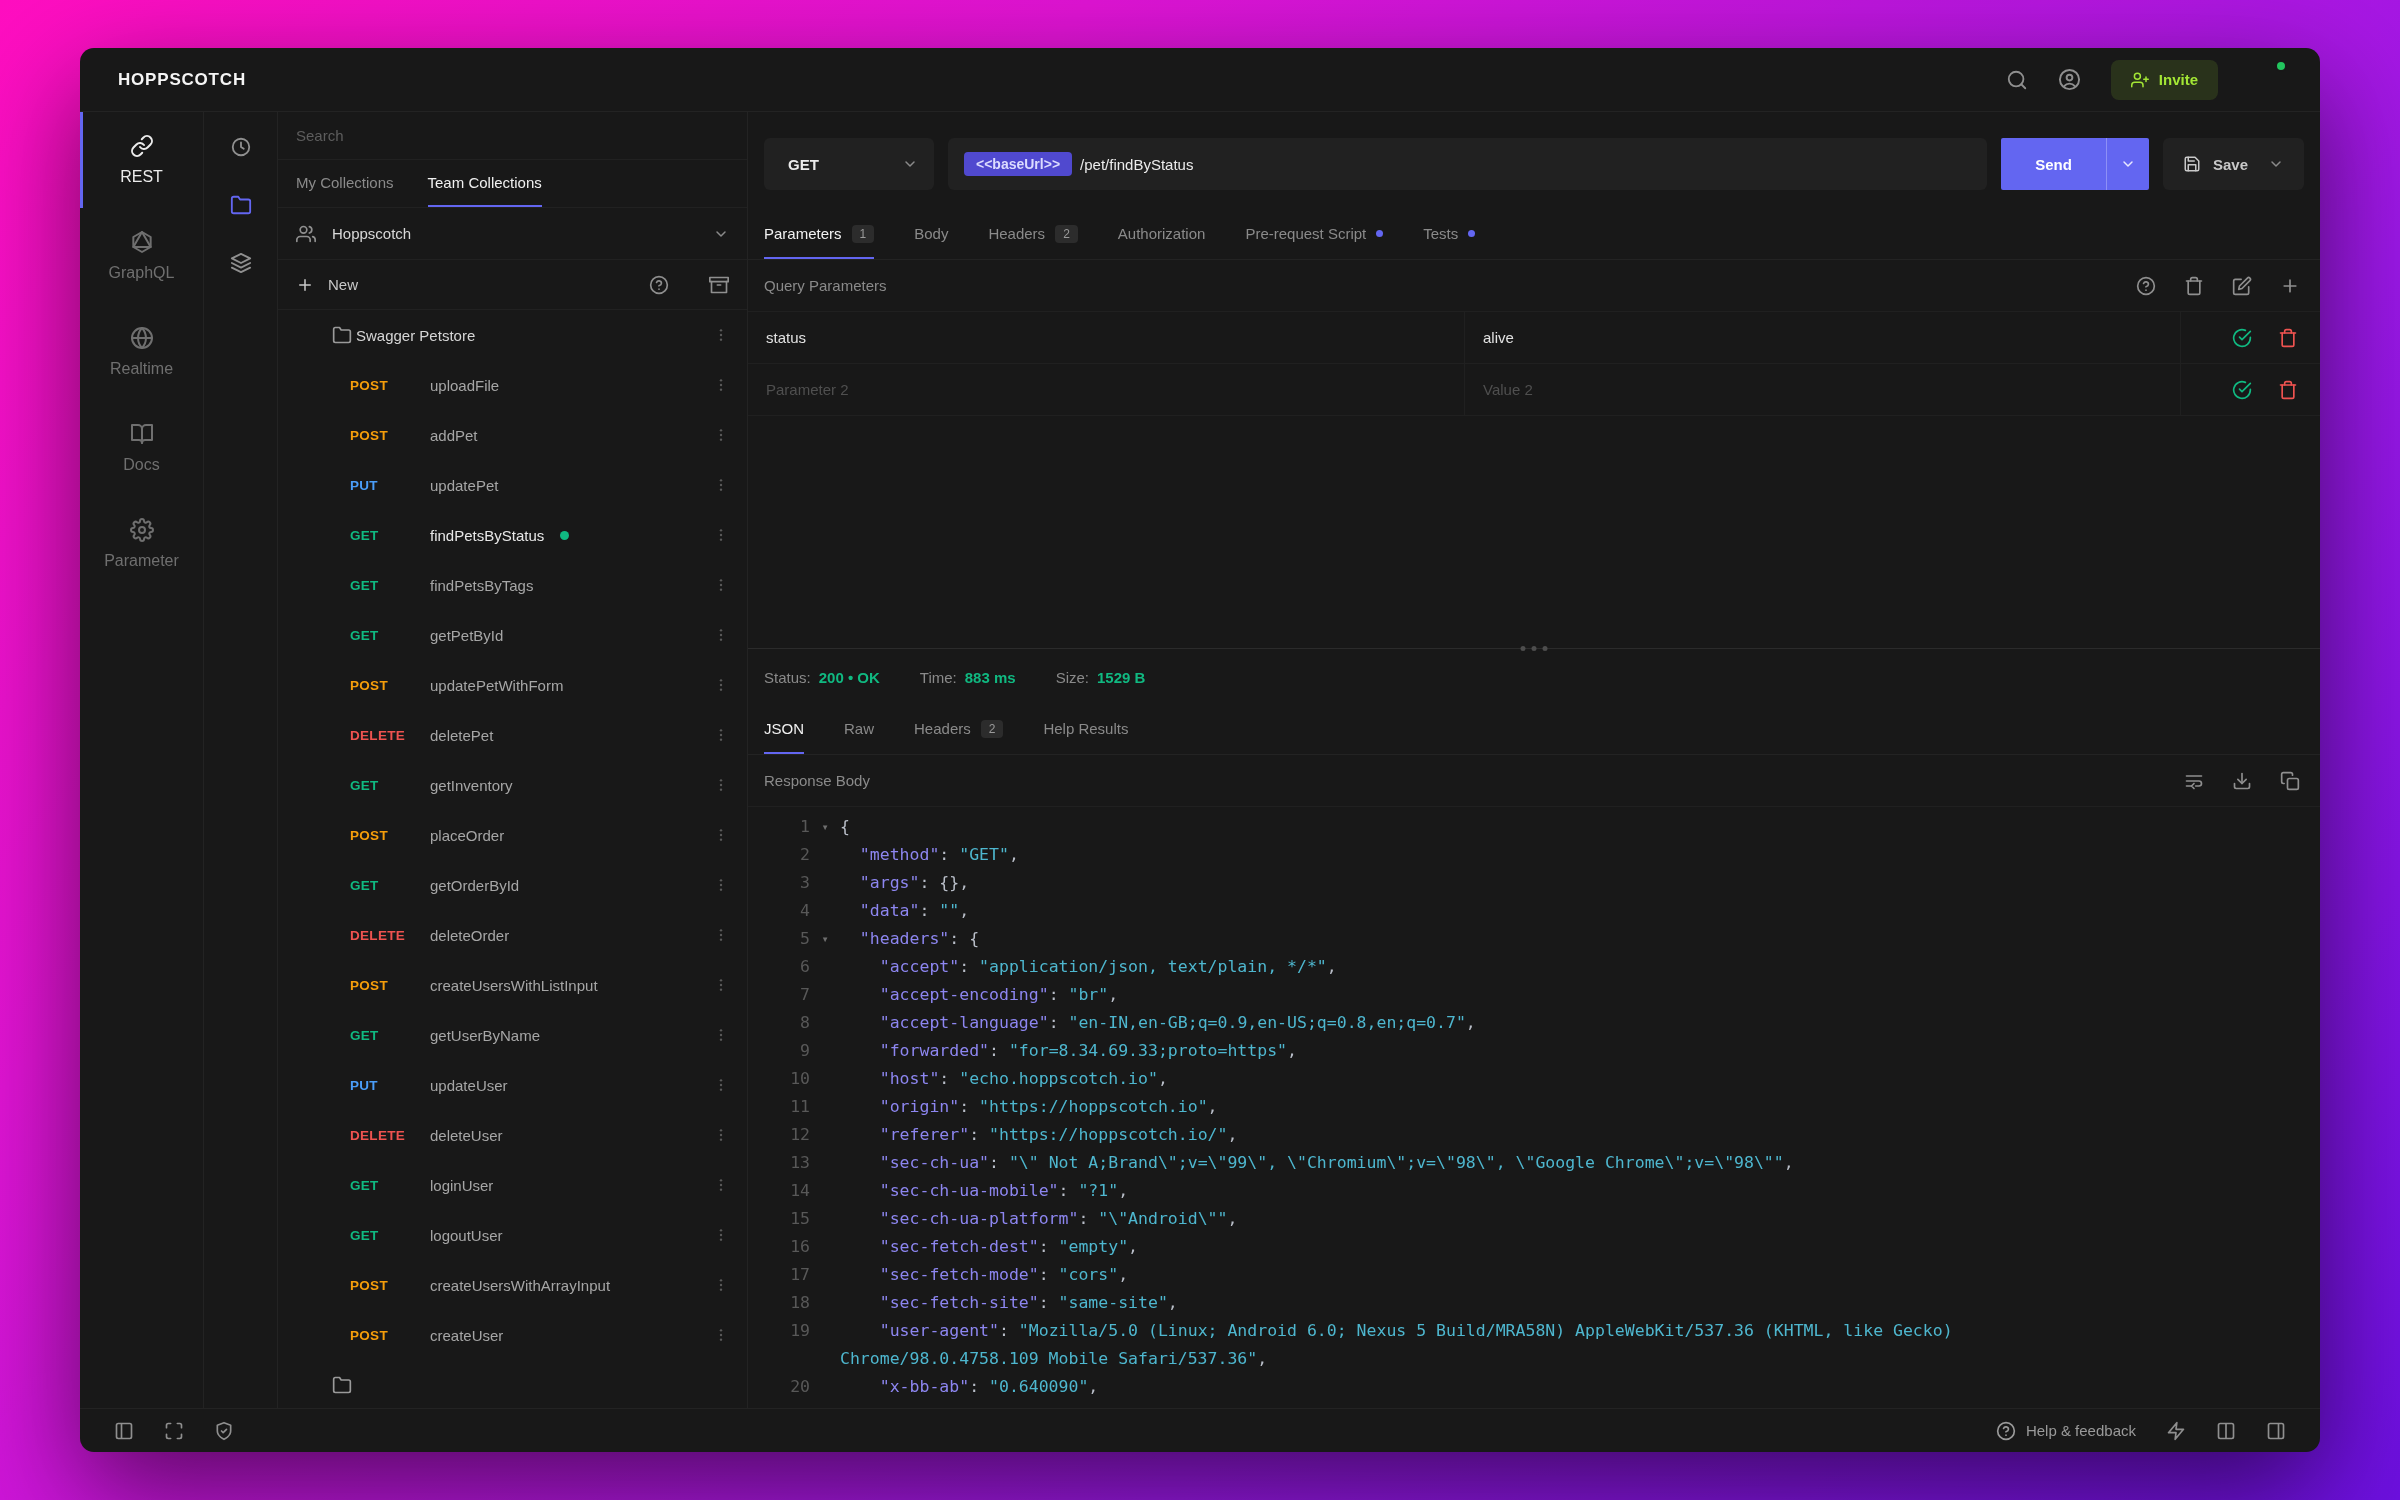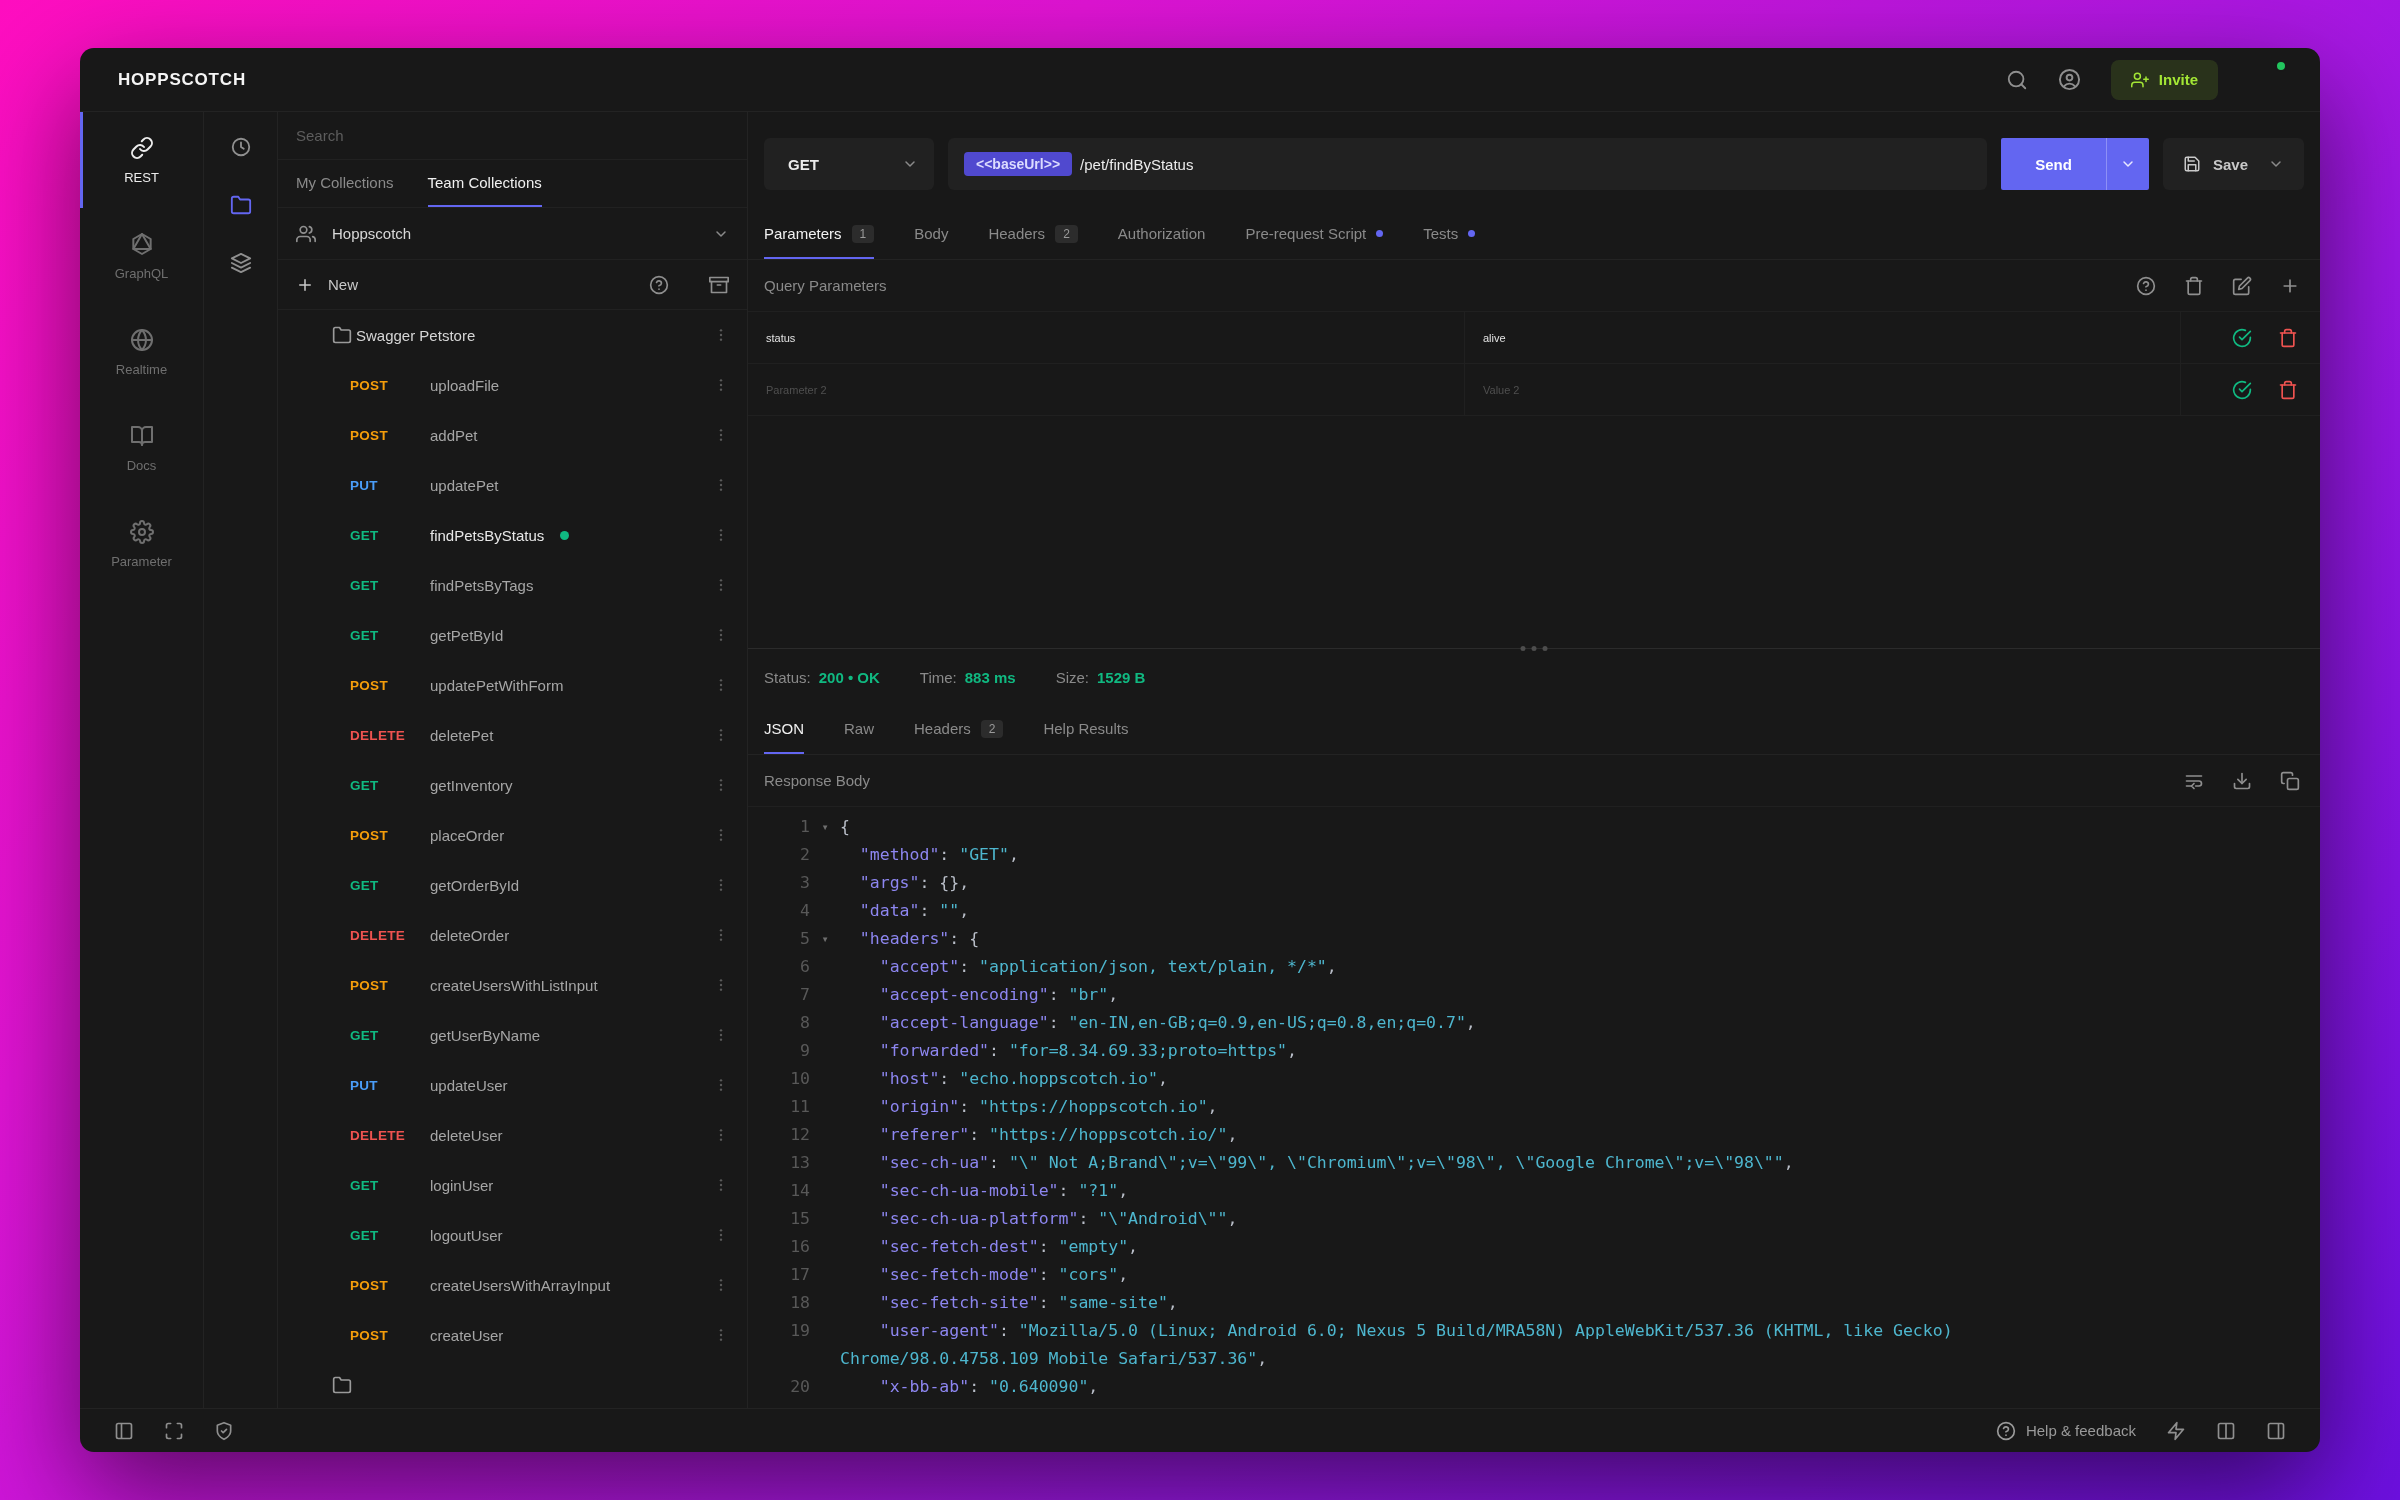--- a/index.html
+++ b/index.html
@@ -20,21 +20,21 @@
   .icon-btn{color:#8f8f8f;display:inline-flex;align-items:center;justify-content:center;cursor:pointer;background:none;border:none;}
   .invite-btn{display:flex;align-items:center;gap:10px;background:rgba(163,230,53,.13);color:#a3e635;font-weight:600;
               font-size:15px;padding:0 20px;height:40px;border-radius:8px;border:none;cursor:pointer;font-family:inherit;}
   .avatar-wrap{position:relative;width:38px;height:38px;}
   .avatar{width:38px;height:38px;border-radius:50%;background:radial-gradient(circle at 35% 35%,#a8e8c0,#41906c 60%,#24543f);}
   .avatar-dot{position:absolute;right:-1px;top:-1px;width:12px;height:12px;border-radius:50%;background:#22c55e;border:2px solid #181818;}
   
   .window-body{flex:1;display:flex;min-height:0;}
   .primary-nav{width:124px;border-right:1px solid #232323;display:flex;flex-direction:column;}
   .nav-item{position:relative;height:96px;display:flex;flex-direction:column;align-items:center;justify-content:center;gap:10px;
-            color:#6f6f6f;font-size:13px;cursor:pointer;}
+            color:#6f6f6f;font-size:16px;cursor:pointer;}
   .nav-item.active{color:#ececec;}
   .nav-item.active::before{content:"";position:absolute;left:0;top:0;bottom:0;width:3px;background:var(--accent);}
   .mini-col{width:74px;border-right:1px solid #232323;display:flex;flex-direction:column;align-items:center;padding-top:24px;gap:36px;}
   .mini-col .active{color:var(--accent);}
   
   .collections{width:470px;border-right:1px solid #232323;display:flex;flex-direction:column;min-height:0;}
   .search-row{flex:0 0 48px;display:flex;align-items:center;padding:0 18px;border-bottom:1px solid #212121;}
   .search-input{background:transparent;border:none;outline:none;color:#d4d4d4;font-size:15px;width:100%;font-family:inherit;}
   .search-input::placeholder{color:#5d5d5d;}
   .col-tabs{flex:0 0 48px;display:flex;align-items:stretch;padding:0 18px;gap:34px;border-bottom:1px solid #212121;}
@@ -74,21 +74,21 @@
             font-size:15px;font-weight:600;cursor:pointer;}
   .save-btn .chev{color:#8a8a8a;margin-left:8px;}
   .tabs-row{display:flex;align-items:stretch;gap:40px;padding:0 16px;flex:0 0 50px;border-bottom:1px solid #232323;}
   .tab{display:flex;align-items:center;gap:10px;font-size:15px;color:#8a8a8a;border-bottom:2px solid transparent;cursor:pointer;}
   .tab.active{color:#f2f2f2;border-bottom-color:var(--accent);}
   .tab-badge{background:#2c2c2c;color:#9a9a9a;font-size:12px;border-radius:4px;padding:2px 8px;}
   .tab-dot{width:7px;height:7px;border-radius:50%;background:var(--accent);}
   .section-header{flex:0 0 52px;height:52px;display:flex;align-items:center;padding:0 20px 0 16px;color:#8a8a8a;font-size:15px;border-bottom:1px solid #202020;}
   .section-actions{margin-left:auto;display:flex;gap:28px;align-items:center;}
   .param-row{height:52px;display:grid;grid-template-columns:1fr 1fr 140px;border-bottom:1px solid #202020;}
-  .param-cell{display:flex;align-items:center;padding:0 18px;font-size:11px;color:#e2e2e2;cursor:text;}
+  .param-cell{display:flex;align-items:center;padding:0 18px;font-size:15px;color:#e2e2e2;cursor:text;}
   .param-cell.val{border-left:1px solid #202020;}
   .param-row.is-placeholder .param-cell{color:#4f4f4f;}
   .param-actions{display:flex;align-items:center;justify-content:flex-end;gap:26px;padding-right:22px;border-left:1px solid #202020;}
   .check-ic{color:var(--success);} .trash-ic{color:var(--del);}
   
   .response-zone{flex:1;border-top:1px solid #2b2b2b;position:relative;display:flex;flex-direction:column;min-height:0;}
   .drag-handle{position:absolute;top:-3px;left:50%;transform:translateX(-50%);display:flex;gap:6px;cursor:row-resize;}
   .drag-handle i{width:5px;height:5px;border-radius:50%;background:#4d4d4d;}
   .meta-row{flex:0 0 56px;display:flex;align-items:center;gap:40px;padding:0 16px;font-size:15px;}
   .meta-item{display:flex;gap:8px;}

